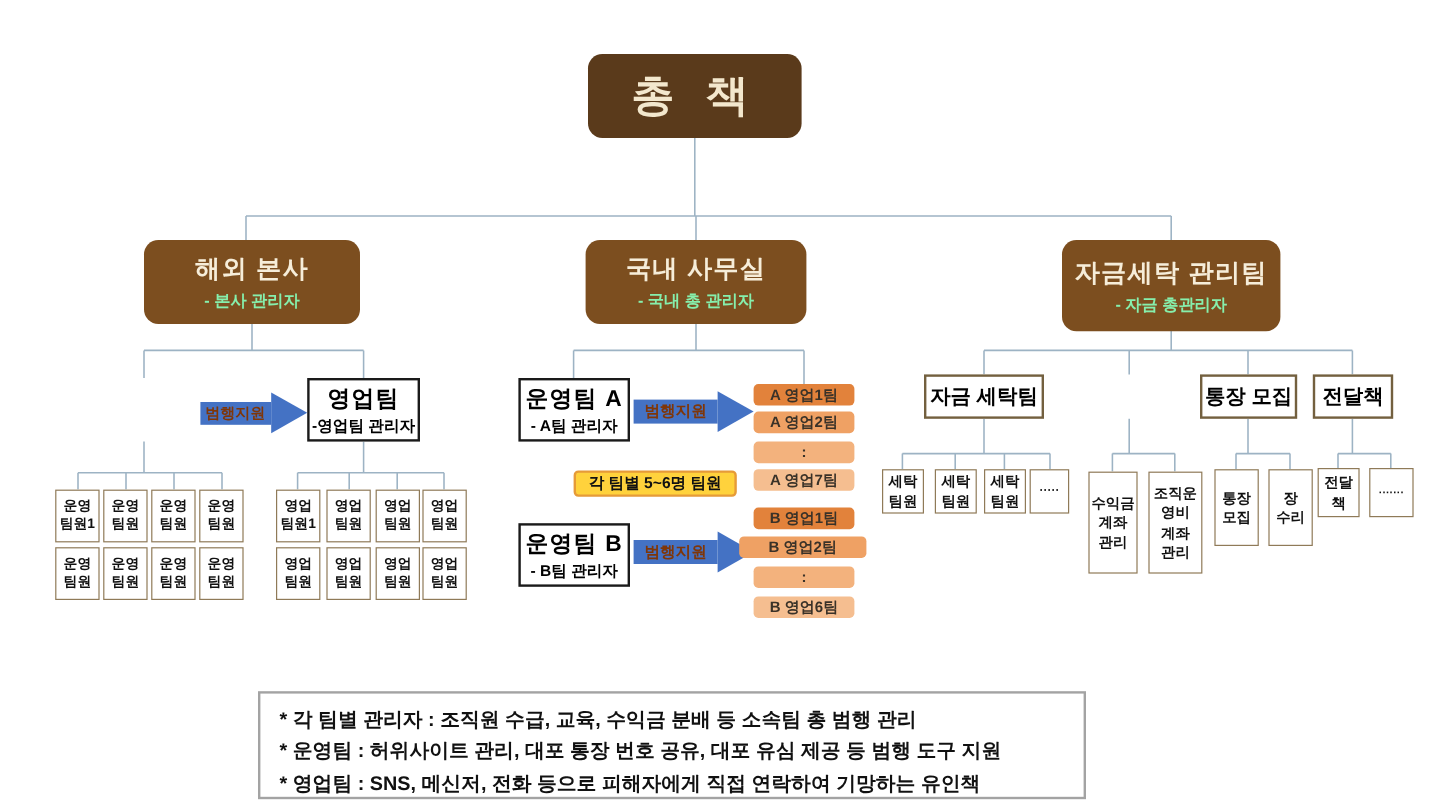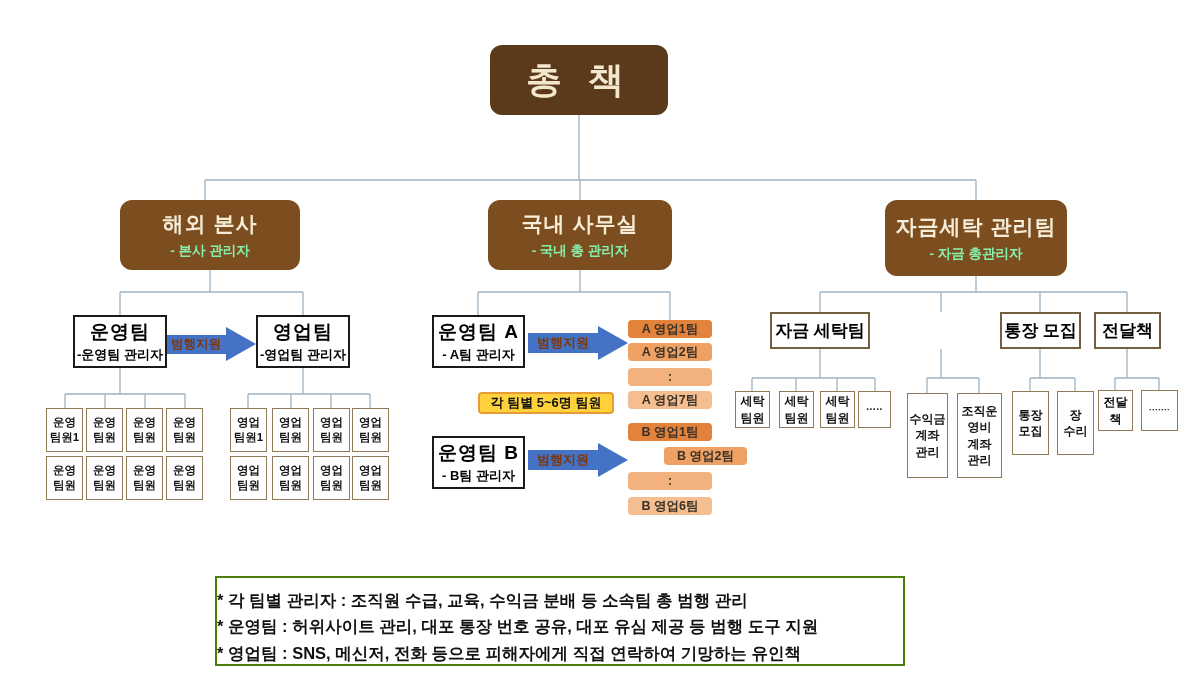--- a/index.html
+++ b/index.html
@@ -31,21 +31,21 @@
 
   .box-group{background:#fff;border:2px solid #73603f;font-size:17px;font-weight:700;color:#000;}
   .box-tall{background:#fff;border:1px solid #8f7a58;font-size:12px;font-weight:700;color:#111;
             text-align:center;white-space:pre-line;line-height:1.35;}
 
   .arrow-body{background:#4472c4;}
   .arrow-head{width:0;height:0;border-top:17px solid transparent;border-bottom:17px solid transparent;
               border-left:30px solid #4472c4;}
   .arrow-label{color:#7f3608;font-weight:700;font-size:12.5px;text-align:center;}
 
-  .note-box{border:2px solid #4d7c0f;background:#fff;padding:9px 0;}
+  .note-box{border:2px solid #a3a3a3;background:#fff;padding:9px 16px;}
   .note-box p{margin:0;font-size:16.5px;font-weight:600;color:#111;line-height:1.6;}
 </style>
 </head>
 <body>
 
 <div class="canvas">
 
   <svg class="abs" style="left:0;top:0" width="1200" height="675">
     <path fill="none" stroke="#9db3c4" stroke-width="1.3" d="
       M579,115 L579,180 M205,180 L976,180 M205,180 L205,200 M580,180 L580,200 M976,180 L976,200
@@ -70,24 +70,20 @@
   </div>
   <div class="abs box-branch flexcol" style="left:488px;top:200px;width:184px;height:70px">
     <div class="t">국내 사무실</div>
     <div class="s">- 국내 총 관리자</div>
   </div>
   <div class="abs box-branch flexcol" style="left:885px;top:200px;width:182px;height:76px">
     <div class="t">자금세탁 관리팀</div>
     <div class="s">- 자금 총관리자</div>
   </div>
 
-  <div class="abs box-team flexcol" style="left:73px;top:315px;width:94px;height:53px">
-    <div class="t">운영팀</div>
-    <div class="s">-운영팀 관리자</div>
-  </div>
   <div class="abs box-team flexcol" style="left:256px;top:315px;width:94px;height:53px">
     <div class="t">영업팀</div>
     <div class="s">-영업팀 관리자</div>
   </div>
 
   <div class="abs arrow-body" style="left:167px;top:335px;width:59px;height:19px"></div>
   <div class="abs arrow-head" style="left:226px;top:327px"></div>
   <div class="abs arrow-label flexc" style="left:164px;top:335px;width:64px;height:19px">범행지원</div>
 
   <div class="abs member flexc" style="left:46px;top:408px;width:37px;height:44px">운영팀원1</div>
@@ -126,21 +122,21 @@
   <div class="abs arrow-label flexc" style="left:528px;top:450px;width:70px;height:20px;font-size:13px">범행지원</div>
 
   <div class="abs box-yellow flexc" style="left:478px;top:392px;width:136px;height:22px">각 팀별 5~6명 팀원</div>
 
   <div class="abs box-orange sh0 flexc" style="left:628px;top:320px;width:84px;height:18px">A 영업1팀</div>
   <div class="abs box-orange sh1 flexc" style="left:628px;top:343px;width:84px;height:18px">A 영업2팀</div>
   <div class="abs box-orange sh2 flexc" style="left:628px;top:368px;width:84px;height:18px">:</div>
   <div class="abs box-orange sh3 flexc" style="left:628px;top:391px;width:84px;height:18px">A 영업7팀</div>
 
   <div class="abs box-orange sh0 flexc" style="left:628px;top:423px;width:84px;height:18px">B 영업1팀</div>
-  <div class="abs box-orange sh1 flexc" style="left:664px;top:447px;width:83px;height:18px">B 영업2팀</div>
+  <div class="abs box-orange sh1 flexc" style="left:616px;top:447px;width:106px;height:18px">B 영업2팀</div>
   <div class="abs box-orange sh2 flexc" style="left:628px;top:472px;width:84px;height:18px">:</div>
   <div class="abs box-orange sh3 flexc" style="left:628px;top:497px;width:84px;height:18px">B 영업6팀</div>
 
   <div class="abs box-group flexc" style="left:770px;top:312px;width:100px;height:37px">자금 세탁팀</div>
   <div class="abs box-group flexc" style="left:1000px;top:312px;width:81px;height:37px">통장 모집</div>
   <div class="abs box-group flexc" style="left:1094px;top:312px;width:67px;height:37px">전달책</div>
 
   <div class="abs box-tall flexc" style="left:735px;top:391px;width:35px;height:37px">세탁
 팀원</div>
   <div class="abs box-tall flexc" style="left:779px;top:391px;width:35px;height:37px">세탁

